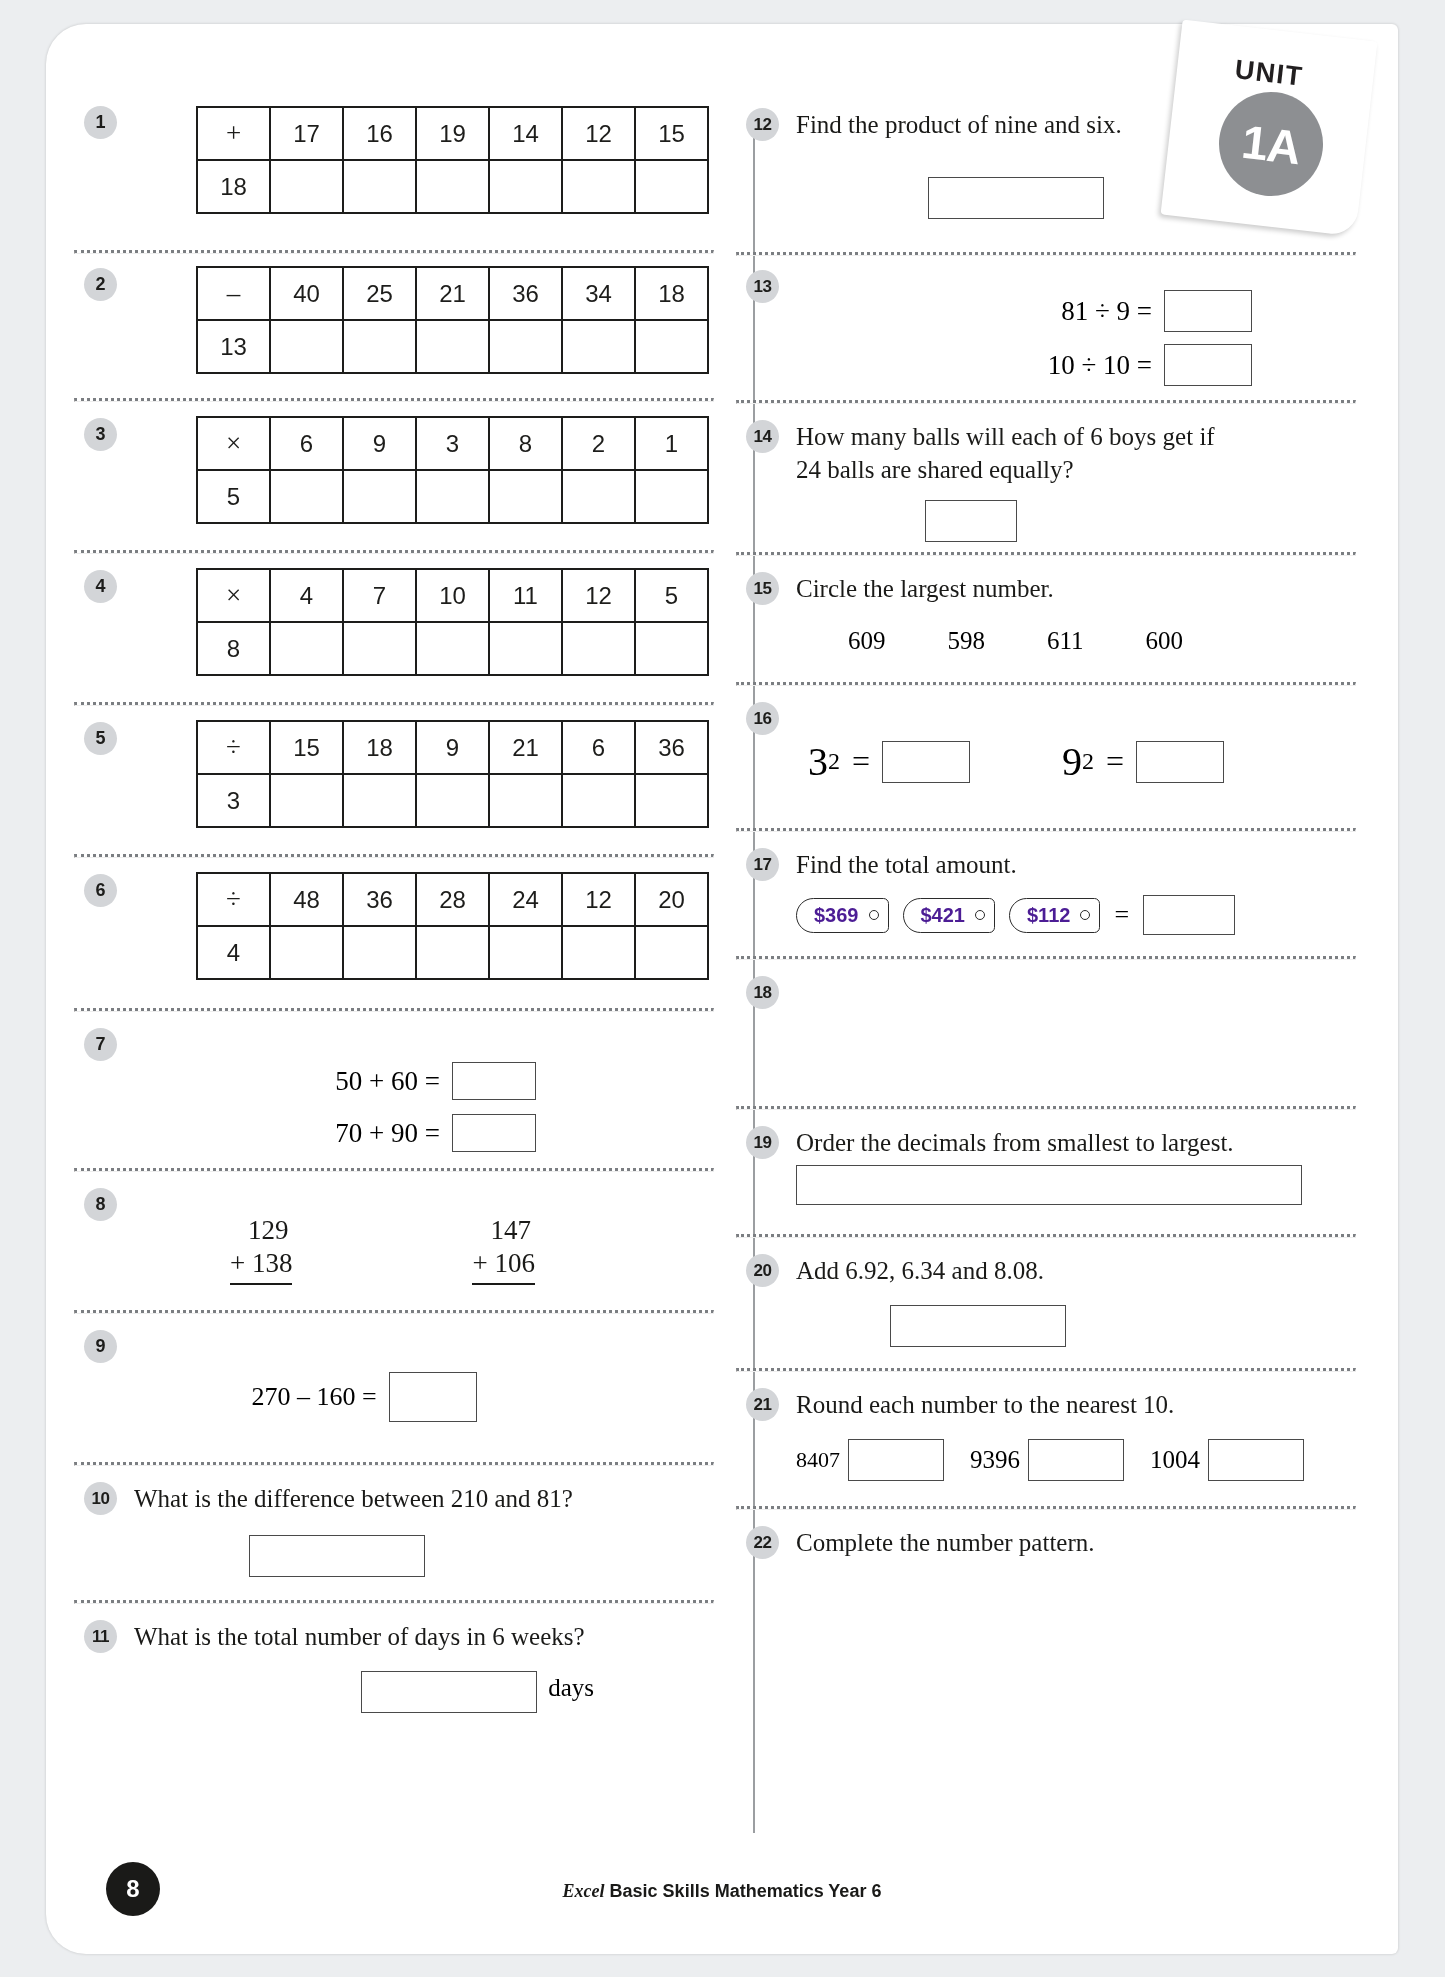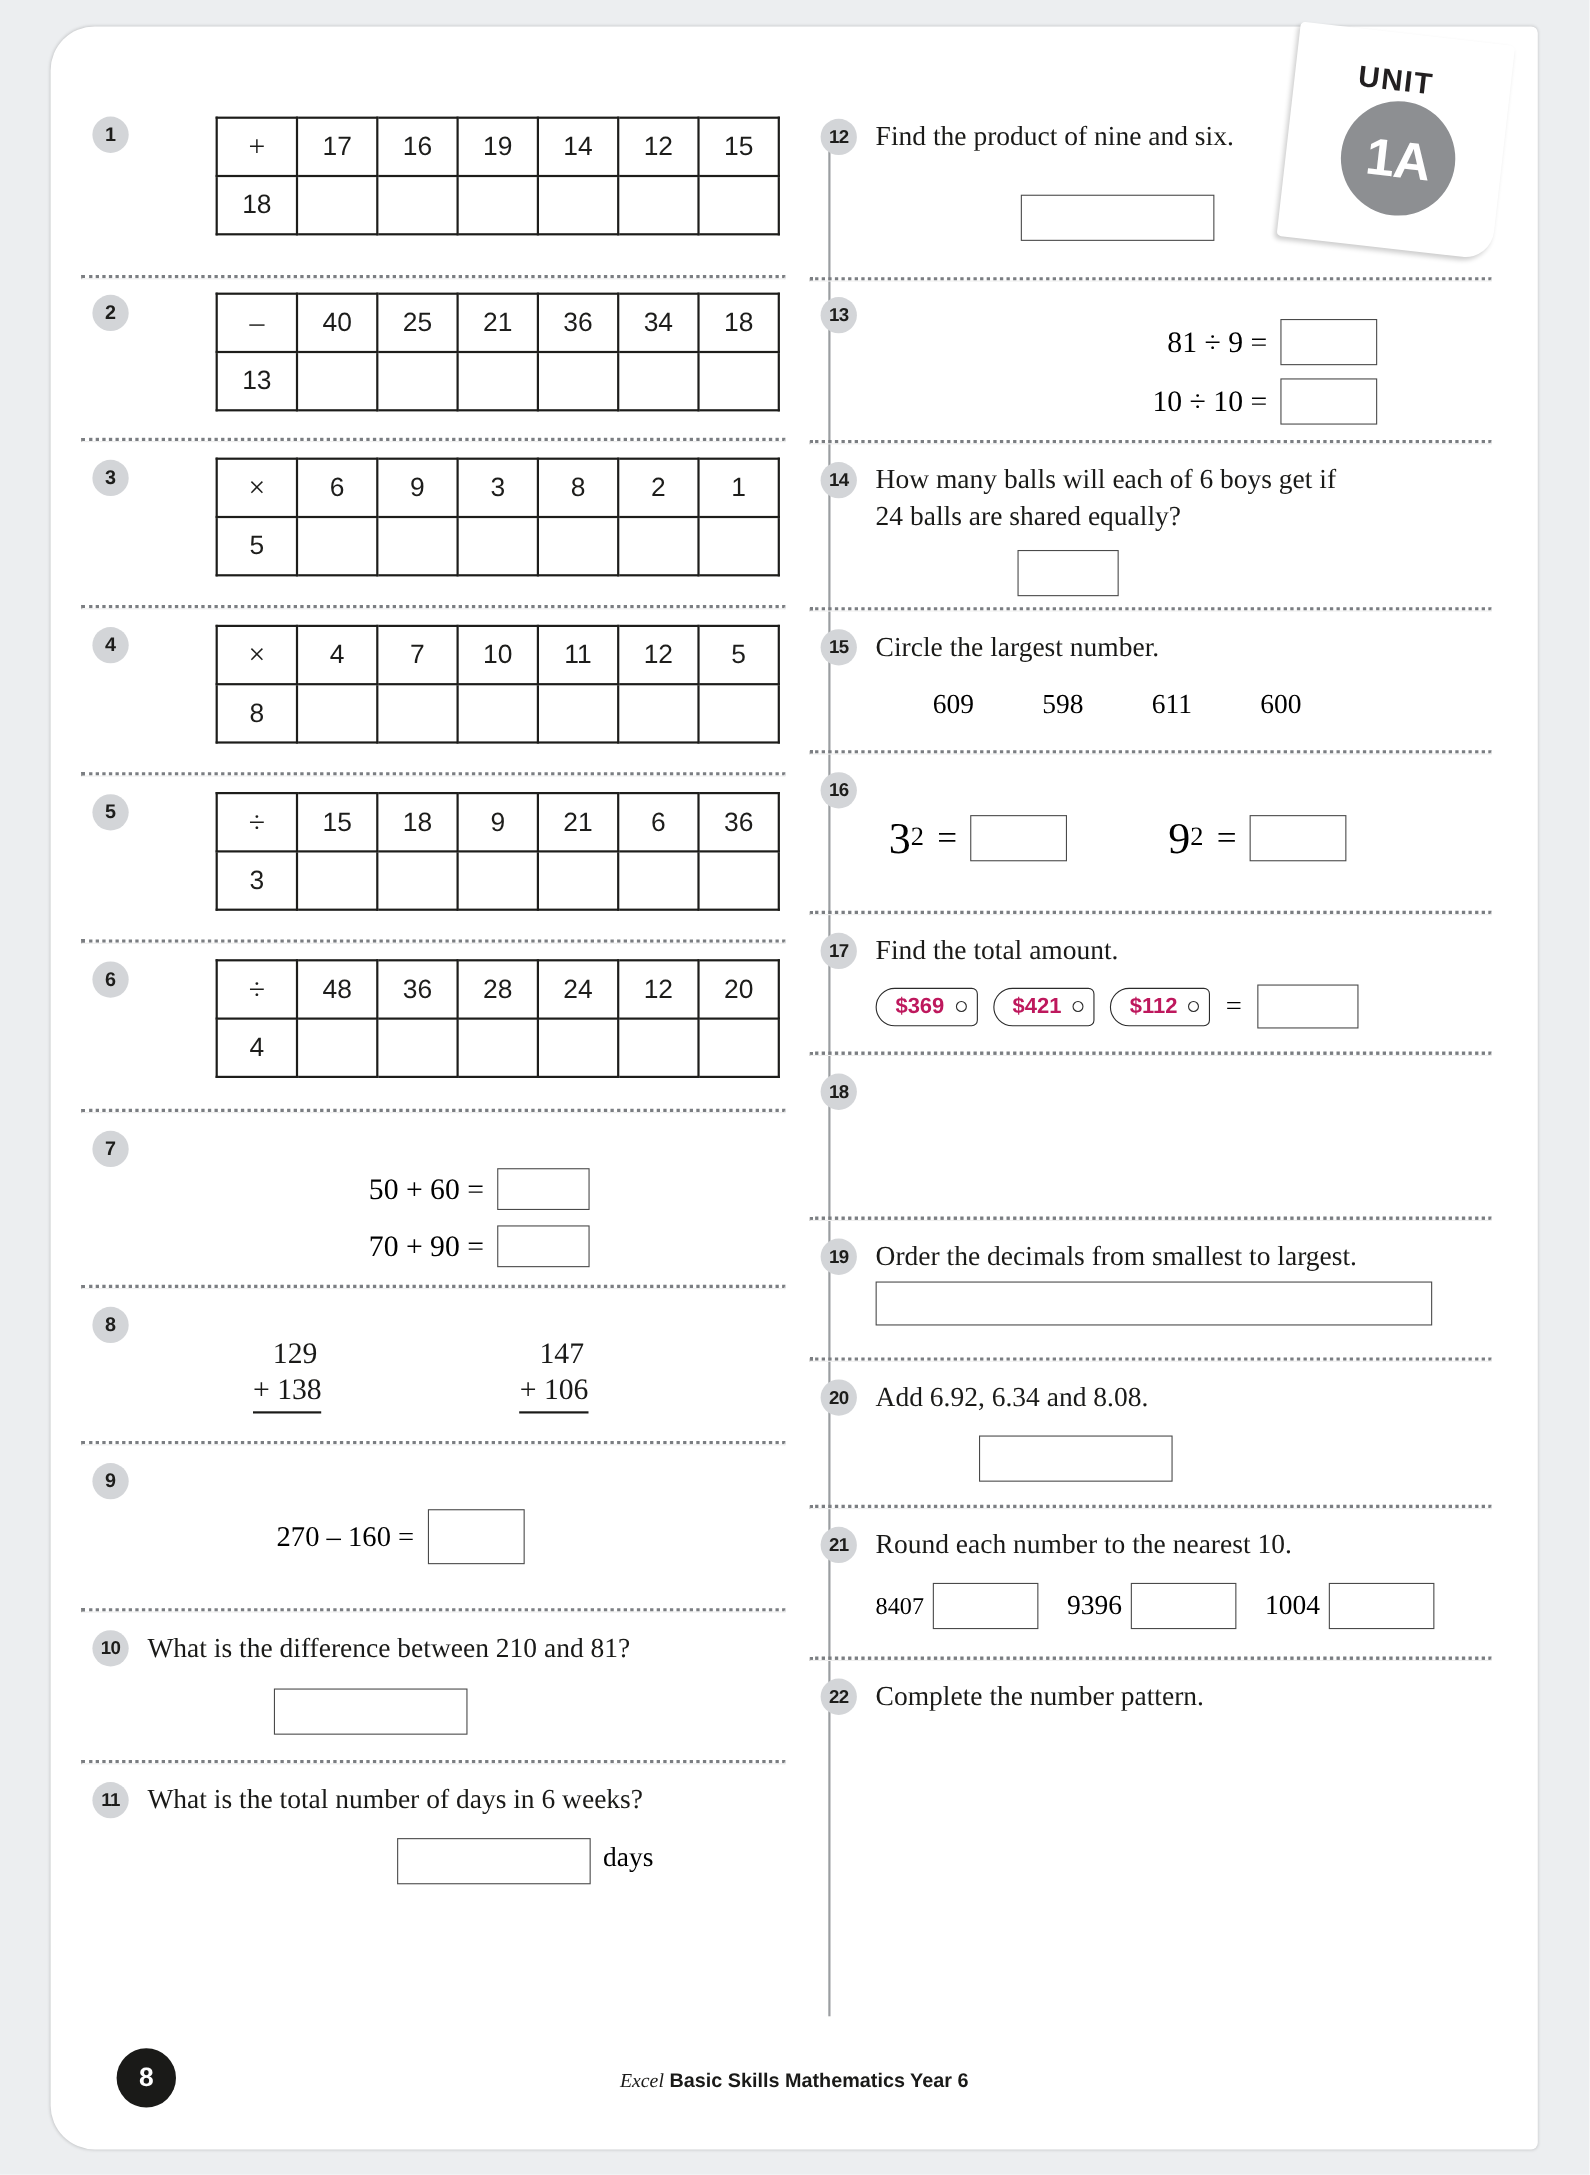--- a/index.html
+++ b/index.html
@@ -157,21 +157,21 @@
   
   .tag {
     display:inline-flex;
     align-items:center;
     border:1.8px solid #2b2b2b;
     border-radius:22px 7px 7px 22px;
     padding:5px 9px 5px 17px;
     font-family:"Liberation Sans", sans-serif;
     font-weight:bold;
     font-size:20px;
-    color:#be185d;
+    color:#4c1d95;
     background:#fff;
     position:relative;
   }
   .tag .hole {
     width:10px; height:10px;
     border:1.6px solid #2b2b2b;
     border-radius:50%;
     margin-left:10px;
   }
 
@@ -235,21 +235,21 @@
   }
   #footer-text {
     position:absolute;
     left:0; right:0; bottom:52px;
     text-align:center;
     font-family:"Liberation Sans", sans-serif;
     font-size:18px;
     font-weight:bold;
     color:#1a1a18;
   }
-  #footer-text .ital { font-style:italic; font-family:"Liberation Serif", serif; font-weight:normal; }
+  #footer-text .ital { font-style:italic; font-family:"Liberation Serif", serif; font-weight:bold; }
 
   sup.sq { font-size:0.62em; vertical-align:super; }
 </style>
 </head>
 <body>
 
 <div id="sheet">
 
   <div id="unit-tab">
     <div class="paper"></div>

